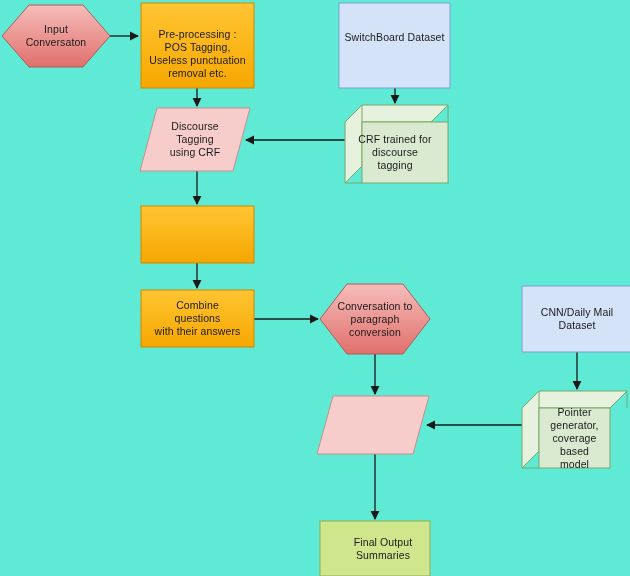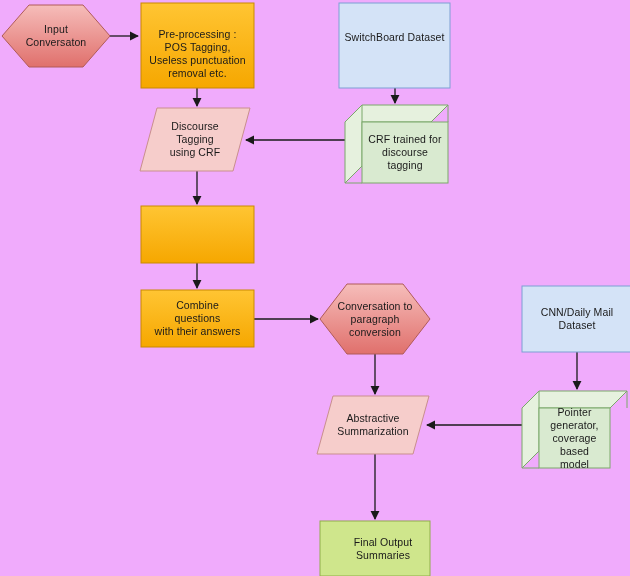--- a/index.html
+++ b/index.html
@@ -1,18 +1,18 @@
 <!DOCTYPE html>
 <html><head>
 <meta charset="utf-8">
 <style>
   html,body{margin:0;padding:0;background:#ffffff;}
   body{width:630px;height:576px;overflow:hidden;
        font-family:"Liberation Sans","DejaVu Sans",sans-serif;}
-  #canvas{position:relative;width:630px;height:576px;background:#f0abfc;}
+  #canvas{position:relative;width:630px;height:576px;background:#5eead4;}
   svg.layer{position:absolute;left:0;top:0;width:630px;height:576px;}
   .node-label{
     position:absolute;
     display:flex;align-items:center;justify-content:center;
     text-align:center;
     font-size:10.5px;
     line-height:13px;
     color:#1a1a1a;
     letter-spacing:0.1px;
     white-space:pre-line;
@@ -97,38 +97,36 @@
 POS Tagging,
 Useless punctuation
 removal etc.</div>
 
   <div class="node-label" style="left:337px;top:3px;width:115px;height:69px;">SwitchBoard Dataset</div>
 
   <div class="node-label" style="left:148px;top:108px;width:94px;height:63px;">Discourse
 Tagging
 using CRF</div>
 
-  <div class="node-label" style="left:362px;top:122px;width:86px;height:61px;">CRF trained for
+  <div class="node-label" style="left:352px;top:122px;width:86px;height:61px;">CRF trained for
 discourse
 tagging</div>
 
 
   <div class="node-label" style="left:320px;top:284px;width:110px;height:70px;">Conversation to
 paragraph
 conversion</div>
 
   <div class="node-label" style="left:137px;top:290px;width:121px;height:57px;">Combine
 questions
 with their answers</div>
 
   <div class="node-label" style="left:522px;top:286px;width:110px;height:66px;">CNN/Daily Mail
 Dataset</div>
 
-  <div class="node-label" style="left:321px;top:396px;width:104px;height:58px;">Abstractive
-Summarization</div>
 
   <div class="node-label" style="left:537px;top:408px;width:75px;height:60px;">Pointer
 generator,
 coverage based
 model</div>
 
   <div class="node-label" style="left:320px;top:521px;width:126px;height:55px;">Final Output
 Summaries</div>
 
 </div>

